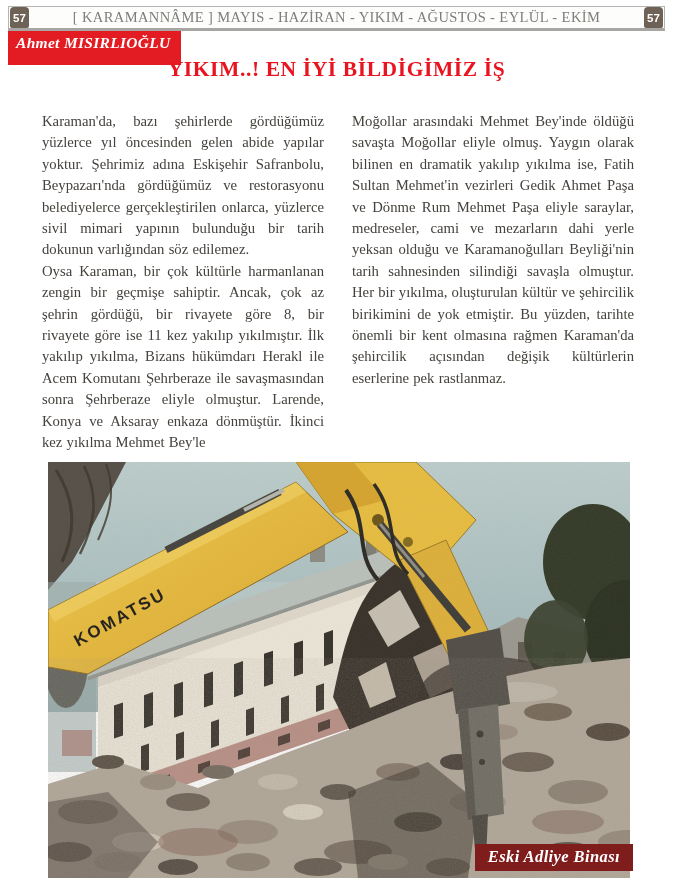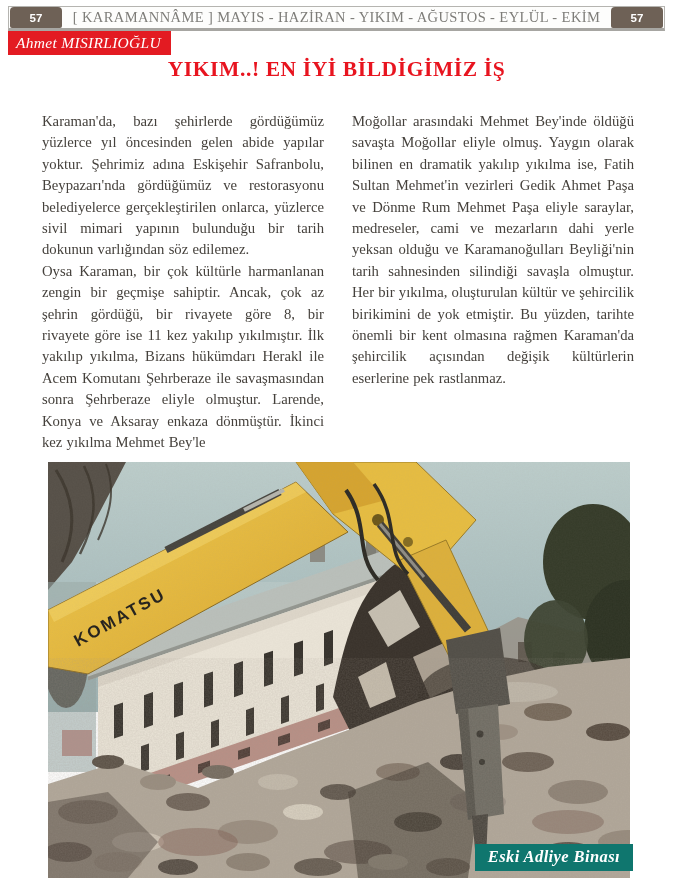--- a/index.html
+++ b/index.html
@@ -11,33 +11,33 @@
   
   .header-band {
     position:absolute; left:8px; right:8px; top:6px; height:21px;
     background:#fdfdfc; border:1px solid #b5b4b0; border-bottom:3px solid #a7a6a2;
   }
   .header-title {
     position:absolute; left:40px; right:40px; top:9px; text-align:center;
     font-size:14.5px; color:#7e7d79; letter-spacing:0.4px; white-space:nowrap;
   }
   .pagenum {
-    position:absolute; top:7px; width:52px; height:21px; background:#6e6156;
+    position:absolute; top:7px; width:19px; height:21px; background:#6e6156;
     color:#ffffff; font-family:"Liberation Sans", sans-serif; font-weight:bold;
     font-size:11.5px; display:flex; align-items:center; justify-content:center;
     border-radius:4px 4px 2px 2px; box-sizing:border-box;
   }
   .pagenum.left { left:10px; }
   .pagenum.right { right:10px; }
 
   
   .author-badge {
     position:absolute; left:8px; top:31px; background:#e31b22; color:#ffffff;
-    font-weight:normal; font-style:italic; font-size:15.5px; line-height:19px;
-    padding:2px 10px 3px 8px; letter-spacing:0.3px;
+    font-weight:bold; font-style:italic; font-size:15.5px; line-height:19px;
+    padding:2px 10px 13px 8px; letter-spacing:0.3px;
   }
 
   
   .article-title {
     position:absolute; left:0; right:0; top:57px; text-align:center;
     color:#e8141f; font-size:21.5px; font-weight:bold; letter-spacing:0.6px;
     white-space:nowrap;
   }
 
   
@@ -48,21 +48,21 @@
   .col {
     flex:1; text-align:justify; font-size:14.7px; line-height:21.4px;
     color:#45413c; word-spacing:0.5px;
   }
   .col p { margin:0; }
 
   
   .photo { position:absolute; left:48px; top:462px; width:582px; height:416px; }
   .photo svg { display:block; width:582px; height:416px; }
   .photo-caption {
-    position:absolute; right:-3px; bottom:7px; background:#0f766e; color:#ffffff;
+    position:absolute; right:-3px; bottom:7px; background:#7f1d1d; color:#ffffff;
     font-weight:bold; font-style:italic; font-size:16.5px; line-height:20px;
     padding:3px 13px 4px 13px; letter-spacing:0.4px; white-space:nowrap;
   }
 </style>
 </head>
 <body>
 
 <div class="page">
 
   <div class="header-band"></div>

